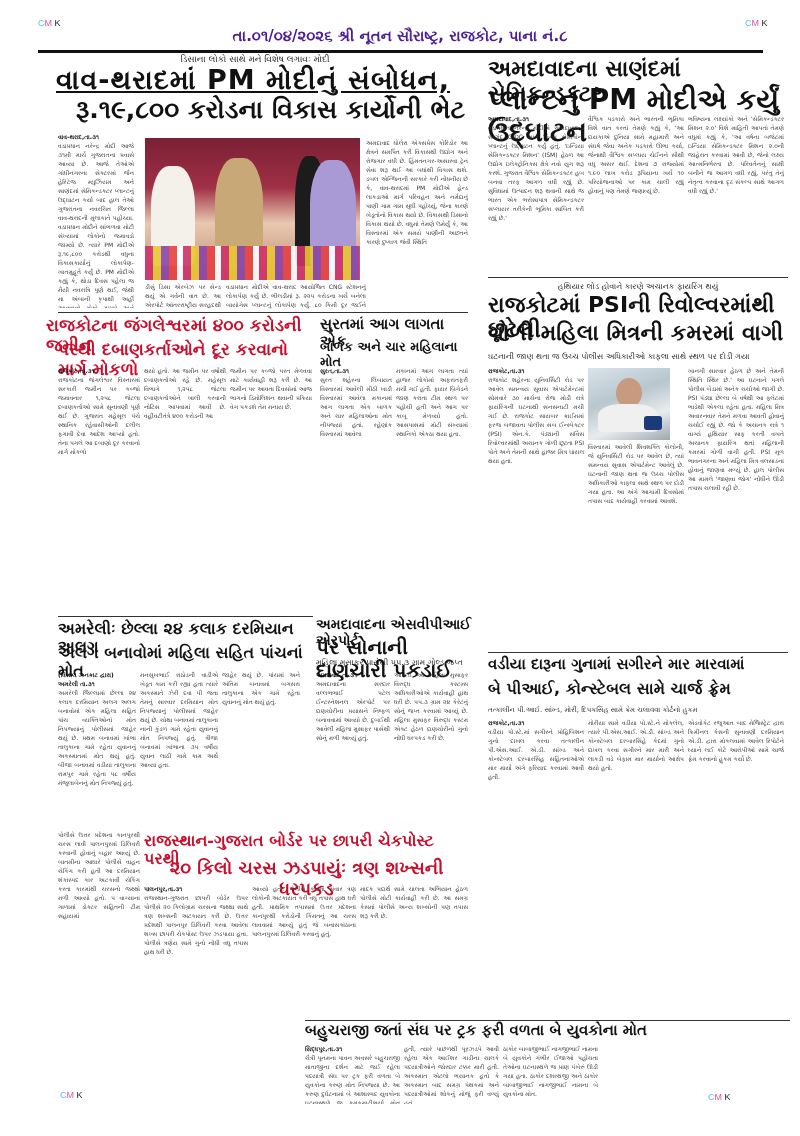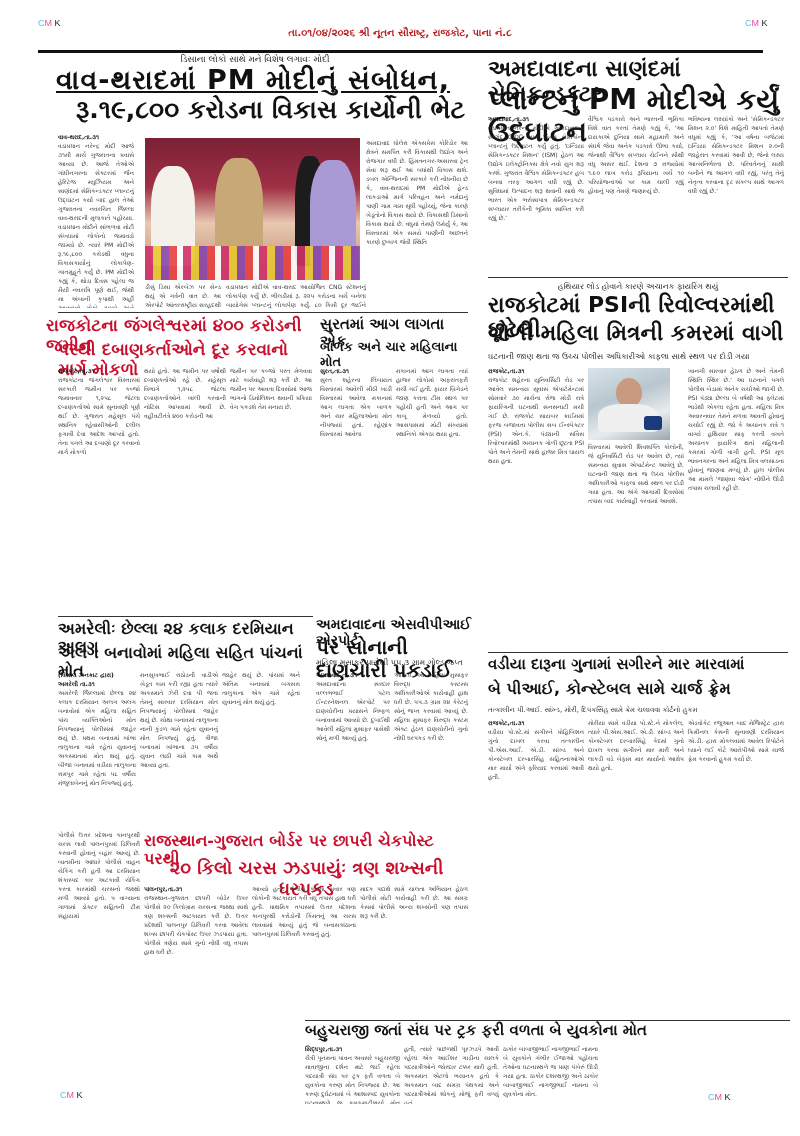--- a/index.html
+++ b/index.html
@@ -2,21 +2,21 @@
 <html><head>
 <meta charset="utf-8">
 <style>
   * { box-sizing: border-box; margin: 0; padding: 0; }
   body { width: 800px; height: 1136px; background: #ffffff; font-family: "DejaVu Sans", sans-serif; color: #1a1a1a; position: relative; overflow: hidden; }
   .abs { position: absolute; }
   .cmyk { font-size: 9px; font-family: "Liberation Sans", sans-serif; }
   .cmyk .c { color: #4fc3e8; }
   .cmyk .m { color: #e84f9c; }
   .cmyk .k { color: #222; }
-  .masthead { top: 27px; left: 0; width: 800px; text-align: center; font-size: 10px; font-weight: bold; color: #b91c1c; }
+  .masthead { top: 27px; left: 0; width: 800px; text-align: center; font-size: 15px; font-weight: bold; color: #4c1d95; }
   .rule-thick { height: 3px; background: #111; }
   .rule-thin { height: 1px; background: #333; }
   .kicker { font-size: 9px; text-align: center; color: #222; }
   .headline { font-weight: bold; color: #111; line-height: 1.15; }
   .headline.red { color: #c8102e; }
   .sub { font-weight: normal; font-size: 11px; color: #222; }
   .col { font-size: 6px; line-height: 9px; color: #333; overflow: hidden; text-align: justify; }
   .col .dateline { font-weight: bold; color: #111; }
   .photo { overflow: hidden; }
   .photo-pm { background: linear-gradient(180deg, #7a2035 0%, #a03045 35%, #e8c8b0 60%, #c08a70 100%); }

